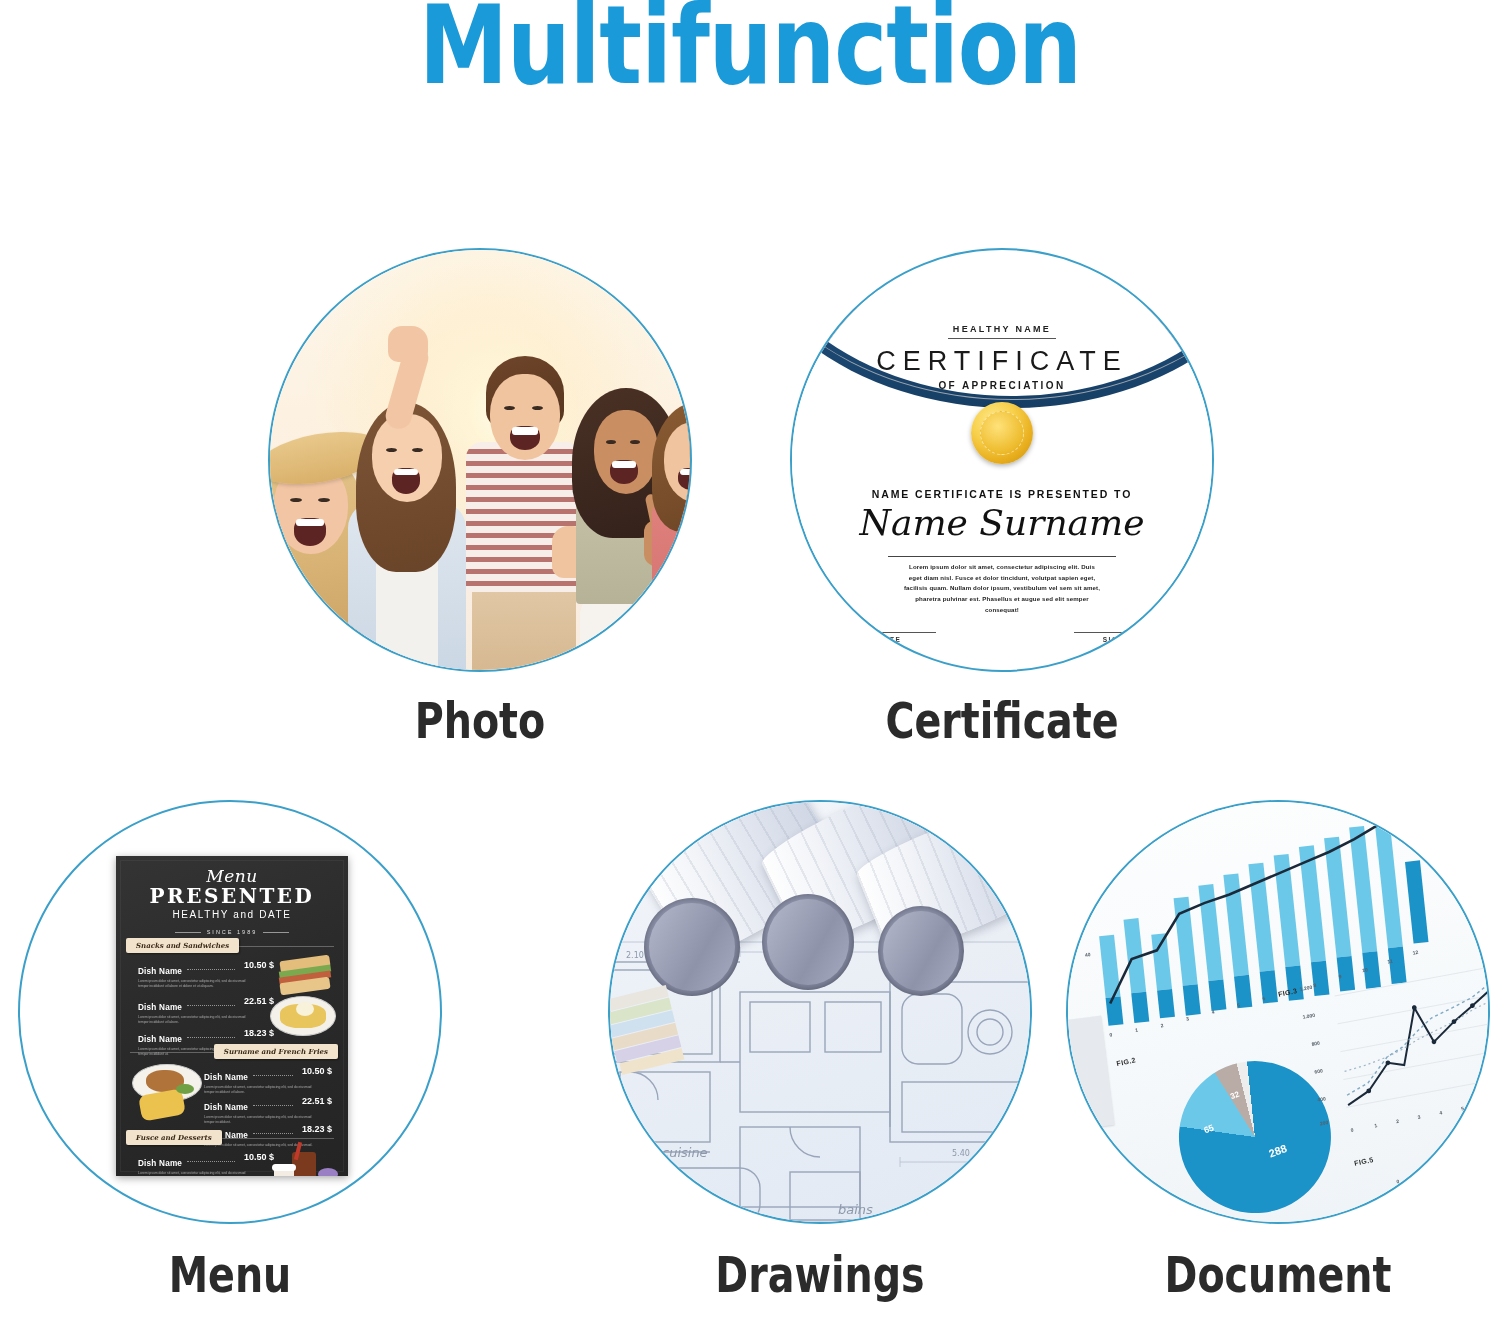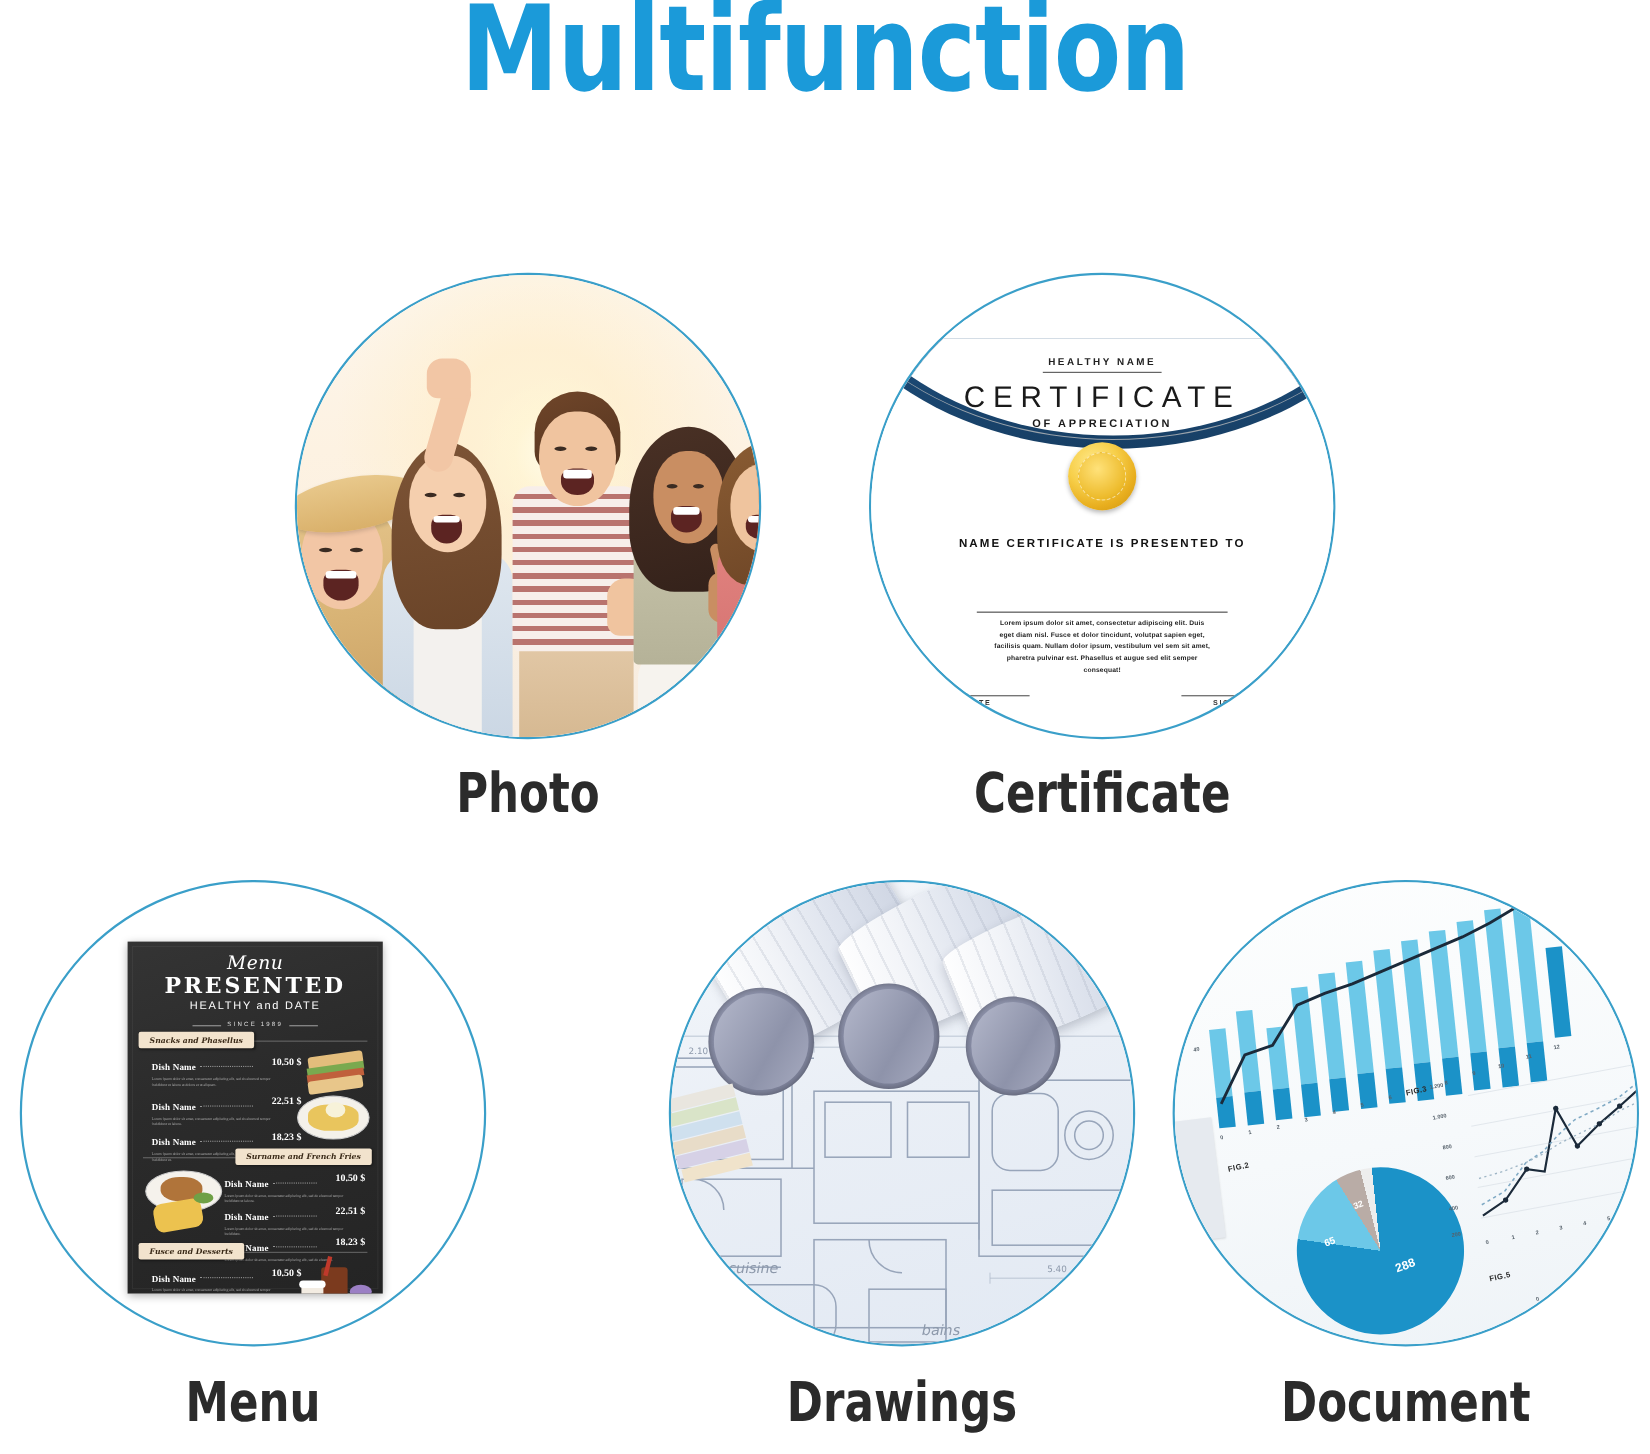--- a/index.html
+++ b/index.html
@@ -101,21 +101,21 @@
   .m-healthy{font-size:10px;letter-spacing:1.6px;margin-top:1px;}
   .m-since{font-size:5.5px;letter-spacing:2px;margin-top:4px;opacity:.85;}
   .m-since-wrap{position:relative;display:inline-block;padding:2px 16px;}
   .m-since-wrap:before,.m-since-wrap:after{content:"";position:absolute;top:50%;width:26px;height:1px;background:rgba(255,255,255,.6);}
   .m-since-wrap:before{left:-16px;} .m-since-wrap:after{right:-16px;}
   .m-banner{position:absolute;background:#f2e3cd;color:#3a2a18;
     font-family:"DejaVu Serif",serif;font-style:italic;font-weight:bold;
     font-size:7px;padding:3px 10px;border-radius:2px;white-space:nowrap;
     box-shadow:1px 1px 2px rgba(0,0,0,.4);}
   .m-rule{position:absolute;height:1px;background:rgba(255,255,255,.28);}
-  .m-row{position:absolute;color:#fff;font-family:Liberation Serif, serif;}
+  .m-row{position:absolute;color:#fff;}
   .m-dish{font-size:8.2px;font-weight:bold;letter-spacing:.2px;display:inline-block;}
   .m-dots{display:inline-block;border-bottom:1px dotted rgba(255,255,255,.5);vertical-align:middle;}
   .m-price{font-size:9px;font-weight:bold;position:absolute;right:0;top:0;}
   .m-desc{font-size:3.4px;line-height:1.5;color:rgba(255,255,255,.55);margin-top:1px;width:118px;}
   .food{position:absolute;}
 
   
   #draw-circle{left:608px;top:800px;width:424px;height:424px;}
   .blue-bg{position:absolute;inset:0;background:linear-gradient(165deg,#f4f7fb 0%,#eaeff6 45%,#e2e9f3 100%);}
   .roll{position:absolute;border-radius:50% / 12%;
@@ -227,20 +227,21 @@
     <div class="cert-top-text cert-company">HEALTHY NAME</div>
     <div class="cert-company-rule"></div>
     <div class="cert-top-text cert-title">CERTIFICATE</div>
     <div class="cert-top-text cert-sub">OF APPRECIATION</div>
 
     <div class="seal">
       <div class="seal-in"></div>
     </div>
 
     <div class="cert-top-text cert-presented">NAME CERTIFICATE IS PRESENTED TO</div>
+    <div class="cert-top-text cert-name">Name Surname</div>
     <div class="cert-name-rule"></div>
     <div class="cert-body">Lorem ipsum dolor sit amet, consectetur adipiscing elit. Duis eget diam nisl. Fusce et dolor tincidunt, volutpat sapien eget, facilisis quam. Nullam dolor ipsum, vestibulum vel sem sit amet, pharetra pulvinar est. Phasellus et augue sed elit semper consequat!</div>
 
     <div class="cert-sigline" style="left:58px;width:86px;"></div>
     <div class="cert-siglabel" style="left:86px;">DATE</div>
     <div class="cert-sigline" style="right:52px;width:86px;"></div>
     <div class="cert-siglabel" style="right:58px;">SIGNATURE</div>
   </div>
   <div class="caption" style="left:790px;top:692px;width:424px;">
     <span>Certificate</span>
@@ -252,21 +253,21 @@
     <div class="menu-poster">
 
       <div class="m-head">
         <div class="m-menu">Menu</div>
         <div class="m-rest">PRESENTED</div>
         <div class="m-healthy">HEALTHY and DATE</div>
         <div><span class="m-since m-since-wrap">SINCE 1989</span></div>
       </div>
 
       <div class="m-rule" style="left:14px;right:14px;top:90px;"></div>
-      <div class="m-banner" style="left:10px;top:82px;">Snacks and Phasellus</div>
+      <div class="m-banner" style="left:10px;top:82px;">Snacks and Sandwiches</div>
 
       <div class="m-row" style="left:22px;top:104px;width:136px;">
         <span class="m-dish">Dish Name</span>
         <span class="m-dots" style="width:48px;"></span>
         <span class="m-price">10.50 $</span>
         <div class="m-desc">Lorem ipsum dolor sit amet, consectetur adipiscing elit, sed do eiusmod tempor incididunt ut labore et dolore et ut aliquam.</div>
       </div>
       <div class="m-row" style="left:22px;top:140px;width:136px;">
         <span class="m-dish">Dish Name</span>
         <span class="m-dots" style="width:48px;"></span>

